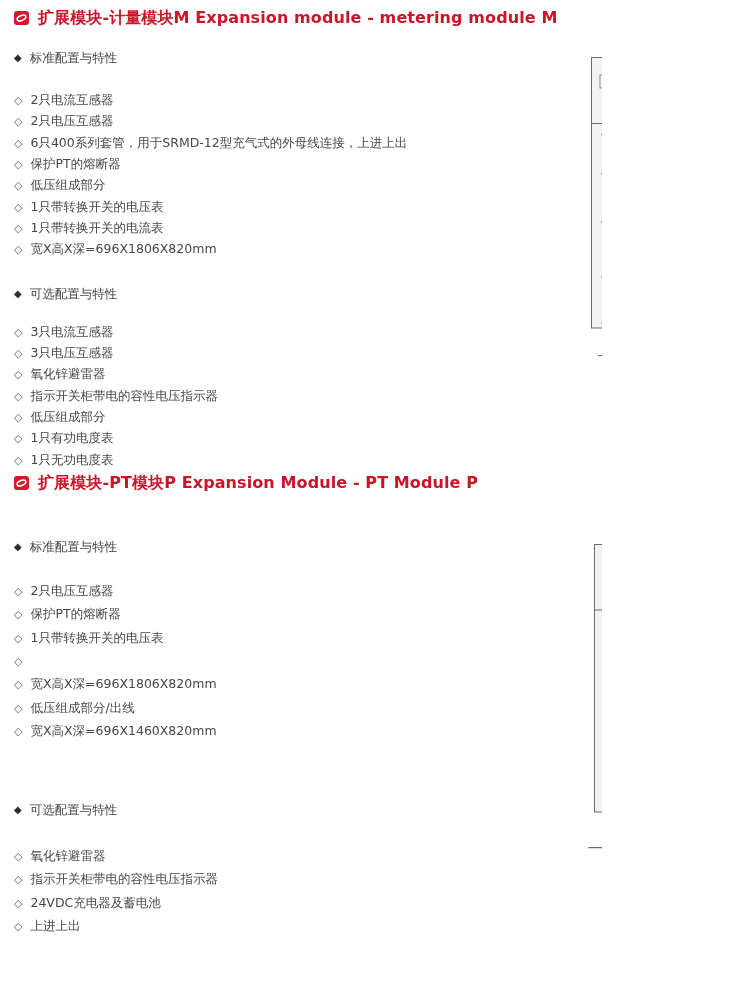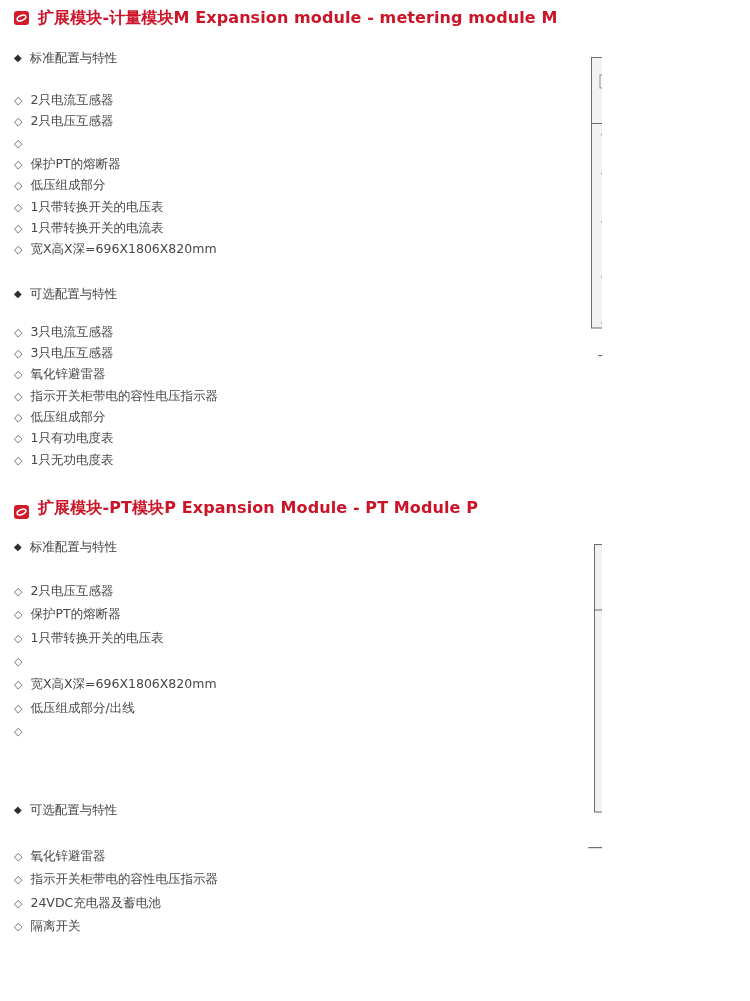--- a/index.html
+++ b/index.html
@@ -70,20 +70,21 @@
       <li>
       <span class="dia">◇</span>
       <span>2只电流互感器</span>
     </li>
       <li>
       <span class="dia">◇</span>
       <span>2只电压互感器</span>
     </li>
       <li>
       <span class="dia">◇</span>
+      <span>6只400系列套管，用于SRMD-12型充气式的外母线连接，上进上出</span>
     </li>
       <li>
       <span class="dia">◇</span>
       <span>保护PT的熔断器</span>
     </li>
       <li>
       <span class="dia">◇</span>
       <span>低压组成部分</span>
     </li>
       <li>
@@ -129,21 +130,21 @@
       <li>
       <span class="dia">◇</span>
       <span>1只有功电度表</span>
     </li>
       <li>
       <span class="dia">◇</span>
       <span>1只无功电度表</span>
     </li>
     </ul>
 
-  <div class="sec-title" style="top:497px;align-items:flex-end;">
+  <div class="sec-title" style="top:472px;">
     <span class="badge">
       <svg width="15" height="14" viewBox="0 0 15 14">
         <ellipse cx="7.5" cy="7" rx="4.6" ry="2.4" fill="none" stroke="#ffffff" stroke-width="1.5" transform="rotate(-24 7.5 7)"></ellipse>
       </svg>
     </span>
     <h1>扩展模块-PT模块P Expansion Module - PT Module P</h1>
   </div>
 
   <div class="subhead" style="top:540px;">
     <span class="dia">◆</span>
@@ -169,20 +170,21 @@
       <li>
       <span class="dia">◇</span>
       <span>宽X高X深=696X1806X820mm</span>
     </li>
       <li>
       <span class="dia">◇</span>
       <span>低压组成部分/出线</span>
     </li>
       <li>
       <span class="dia">◇</span>
+      <span>宽X高X深=696X1460X820mm</span>
     </li>
     </ul>
 
   <div class="subhead" style="top:803px;">
     <span class="dia">◆</span>
     <span>可选配置与特性</span>
   </div>
 
   <ul class="feat lh23" style="top:845px;">
       <li>
@@ -192,21 +194,21 @@
       <li>
       <span class="dia">◇</span>
       <span>指示开关柜带电的容性电压指示器</span>
     </li>
       <li>
       <span class="dia">◇</span>
       <span>24VDC充电器及蓄电池</span>
     </li>
       <li>
       <span class="dia">◇</span>
-      <span>隔离开关</span>
+      <span>上进上出</span>
     </li>
     </ul>
 
   <div class="fig" style="left:591px;top:57px;">
     <svg width="110" height="272" viewBox="0 0 110 272">
       <rect x="0.5" y="0.5" width="109" height="270.5" fill="#f2f2f2" stroke="#6b6b6b" stroke-width="1"></rect>
       <line x1="0.5" y1="66.5" x2="109.5" y2="66.5" stroke="#6b6b6b" stroke-width="1"></line>
       <g stroke="#8a8a8a" stroke-width="1" fill="#fbfbfb">
         <rect x="9" y="18" width="15" height="13"></rect>
         <rect x="30.5" y="18" width="14" height="13"></rect>

